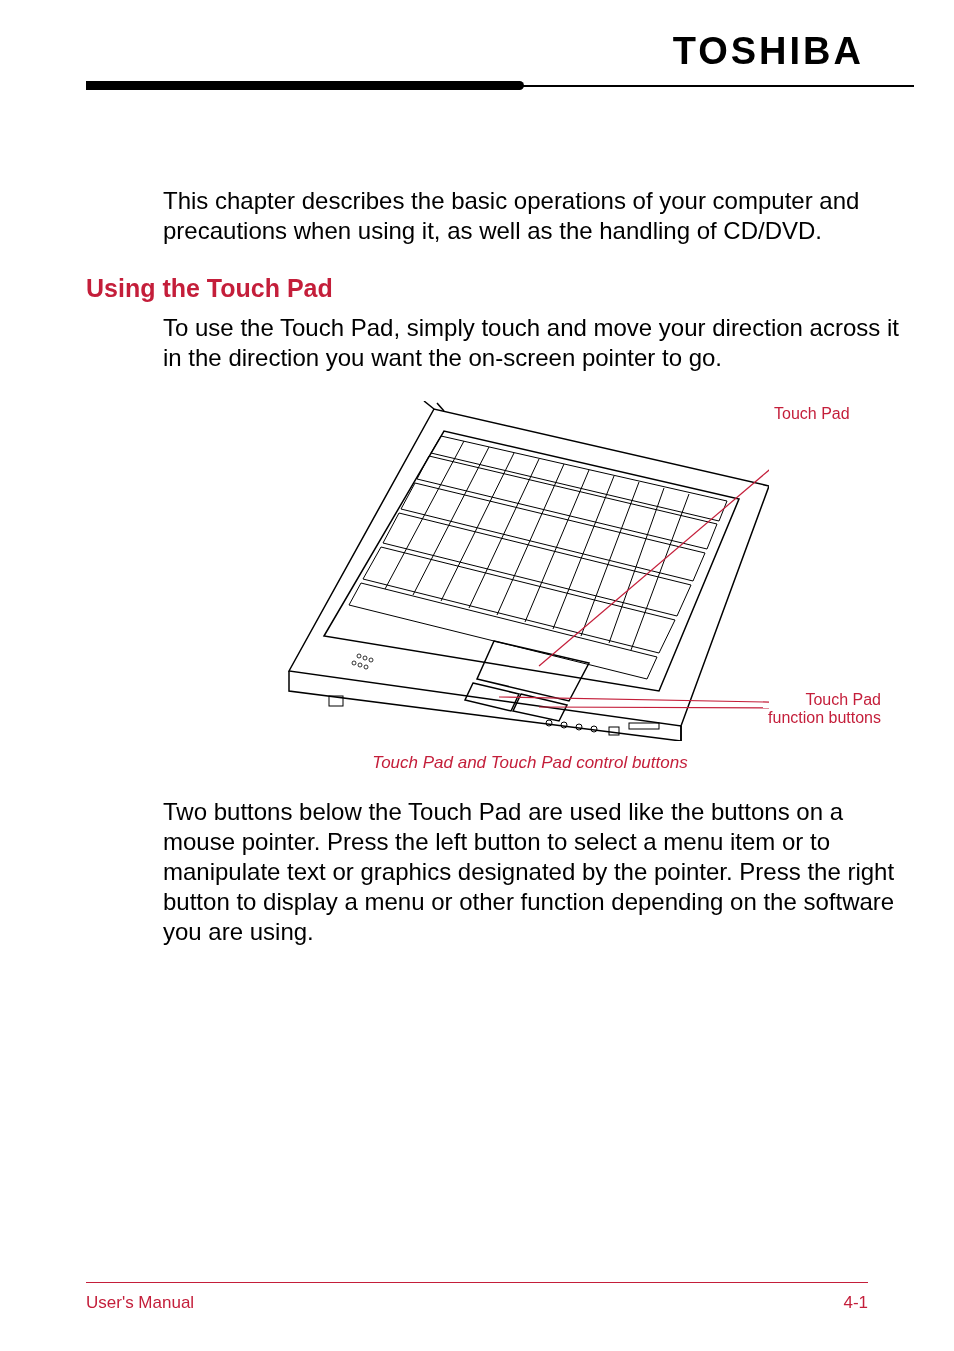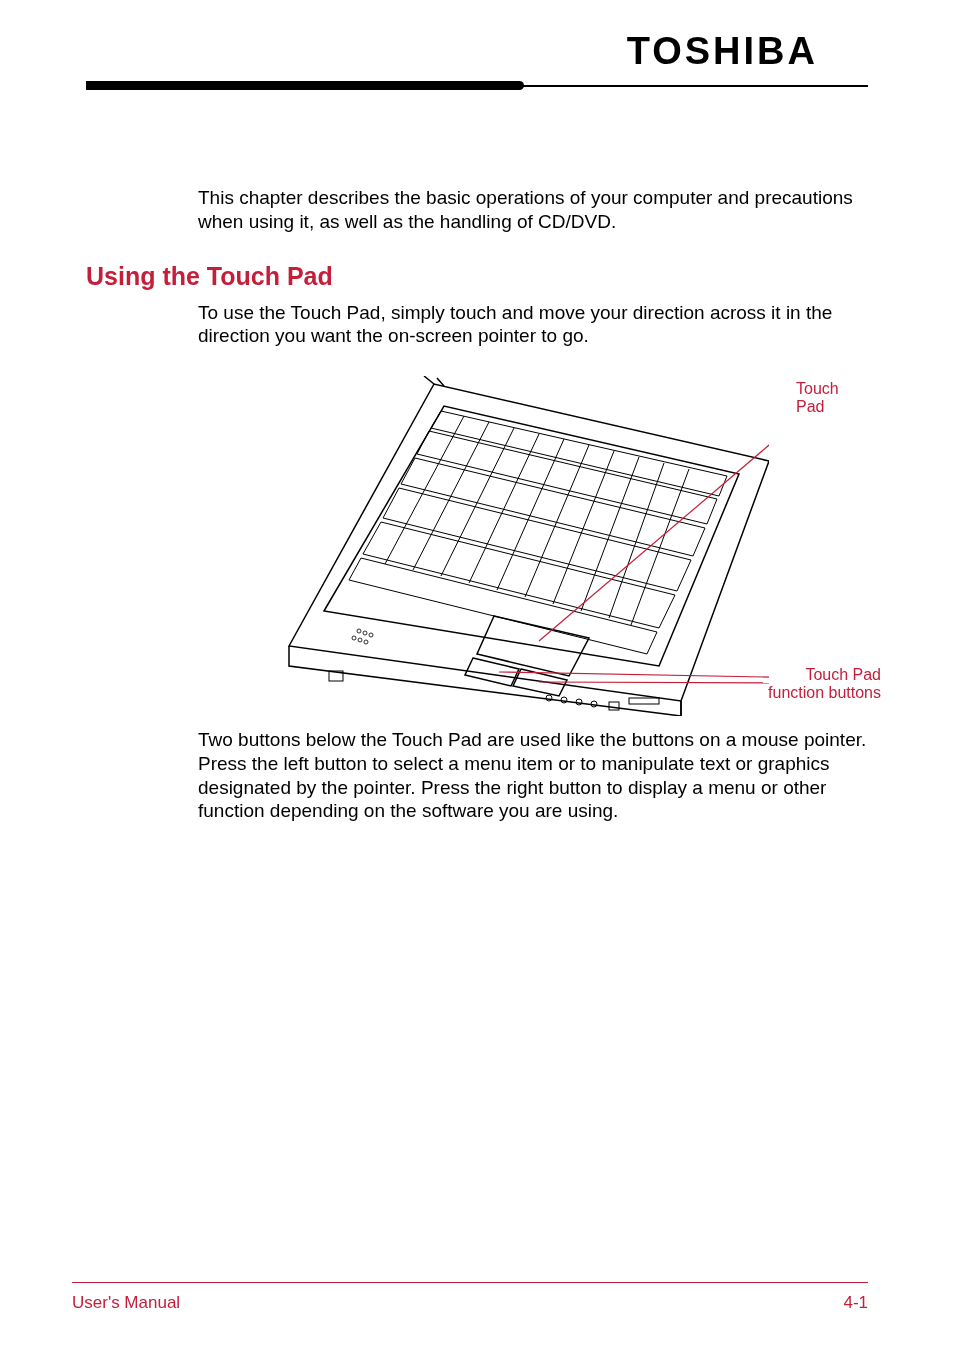--- a/index.html
+++ b/index.html
@@ -8,21 +8,21 @@
       box-sizing: border-box;
     }
     body {
       font-family: Arial, Helvetica, sans-serif;
       background: #ffffff;
       width: 954px;
       height: 1351px;
       position: relative;
     }
     .page {
-      padding: 30px 86px 0 86px;
+      padding: 30px 40px 0 86px;
       position: relative;
       height: 100%;
       border-radius: 17px;
     }
     .header-logo {
       text-align: right;
       padding-right: 50px;
       margin-bottom: 8px;
     }
     .logo-text {
@@ -62,24 +62,24 @@
       margin-bottom: 130px;
       padding-right: 3px;
     }
     .section-title {
       color: #c41e3a;
       font-size: 34px;
       font-weight: bold;
       margin-bottom: 60px;
     }
     .body-text {
-      font-size: 19px;
+      font-size: 24px;
       line-height: 1.25;
       color: #000;
-      margin-left: 112px;
+      margin-left: 77px;
       margin-bottom: 28px;
     }
     .subsection-title {
       color: #c41e3a;
       font-size: 25px;
       font-weight: bold;
       margin-bottom: 10px;
     }
     .figure-container {
       position: relative;
@@ -88,21 +88,21 @@
     }
     .laptop-svg {
       width: 500px;
       height: 340px;
       display: block;
       margin-left: 60px;
     }
     .figure-label-1 {
       position: absolute;
       top: 4px;
-      left: 587px;
+      left: 565px;
       color: #c41e3a;
       font-size: 16px;
     }
     .figure-label-2 {
       position: absolute;
       top: 290px;
       left: 552px;
       color: #c41e3a;
       font-size: 16px;
       text-align: right;
@@ -112,21 +112,21 @@
       text-align: center;
       color: #c41e3a;
       font-style: italic;
       font-size: 17px;
       margin-left: 60px;
       margin-bottom: 24px;
     }
     .footer {
       position: absolute;
       bottom: 38px;
-      left: 72px;
+      left: 86px;
       right: 86px;
       border-top: 1px solid #c41e3a;
       padding-top: 10px;
       display: flex;
       justify-content: space-between;
       color: #c41e3a;
       font-size: 17px;
     }
   </style>
 </head>
@@ -212,20 +212,21 @@
       <g stroke="#c41e3a" stroke-width="1.2">
         <line x1="270" y1="265" x2="560" y2="18"></line>
         <line x1="230" y1="296" x2="548" y2="302"></line>
         <line x1="270" y1="306" x2="548" y2="307"></line>
       </g>
     </svg>
     <div class="figure-label-1">Touch Pad</div>
     <div class="figure-label-2">Touch Pad function buttons</div>
   </div>
 
+  <div class="figure-caption">Touch Pad and Touch Pad control buttons</div>
 
   <p class="body-text">Two buttons below the Touch Pad are used like the buttons on a mouse pointer. Press the left button to select a menu item or to manipulate text or graphics designated by the pointer. Press the right button to display a menu or other function depending on the software you are using.</p>
 
   <div class="footer">
     <span>User's Manual</span>
     <span>4-1</span>
   </div>
 </div>
 
 </body></html>

